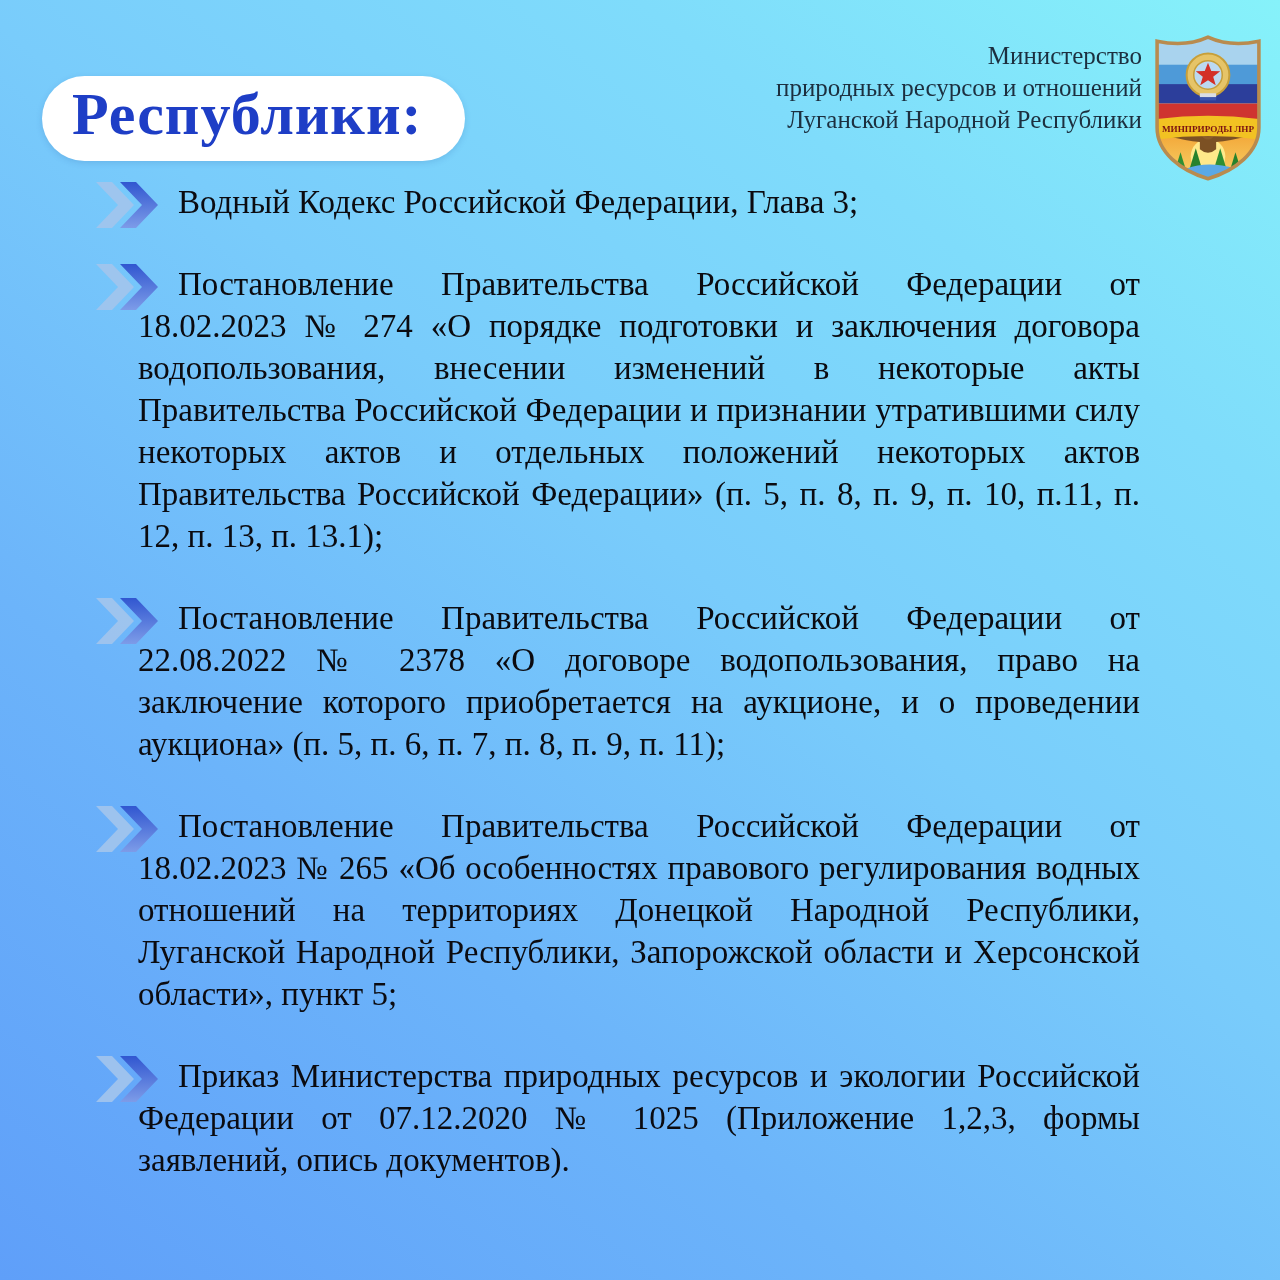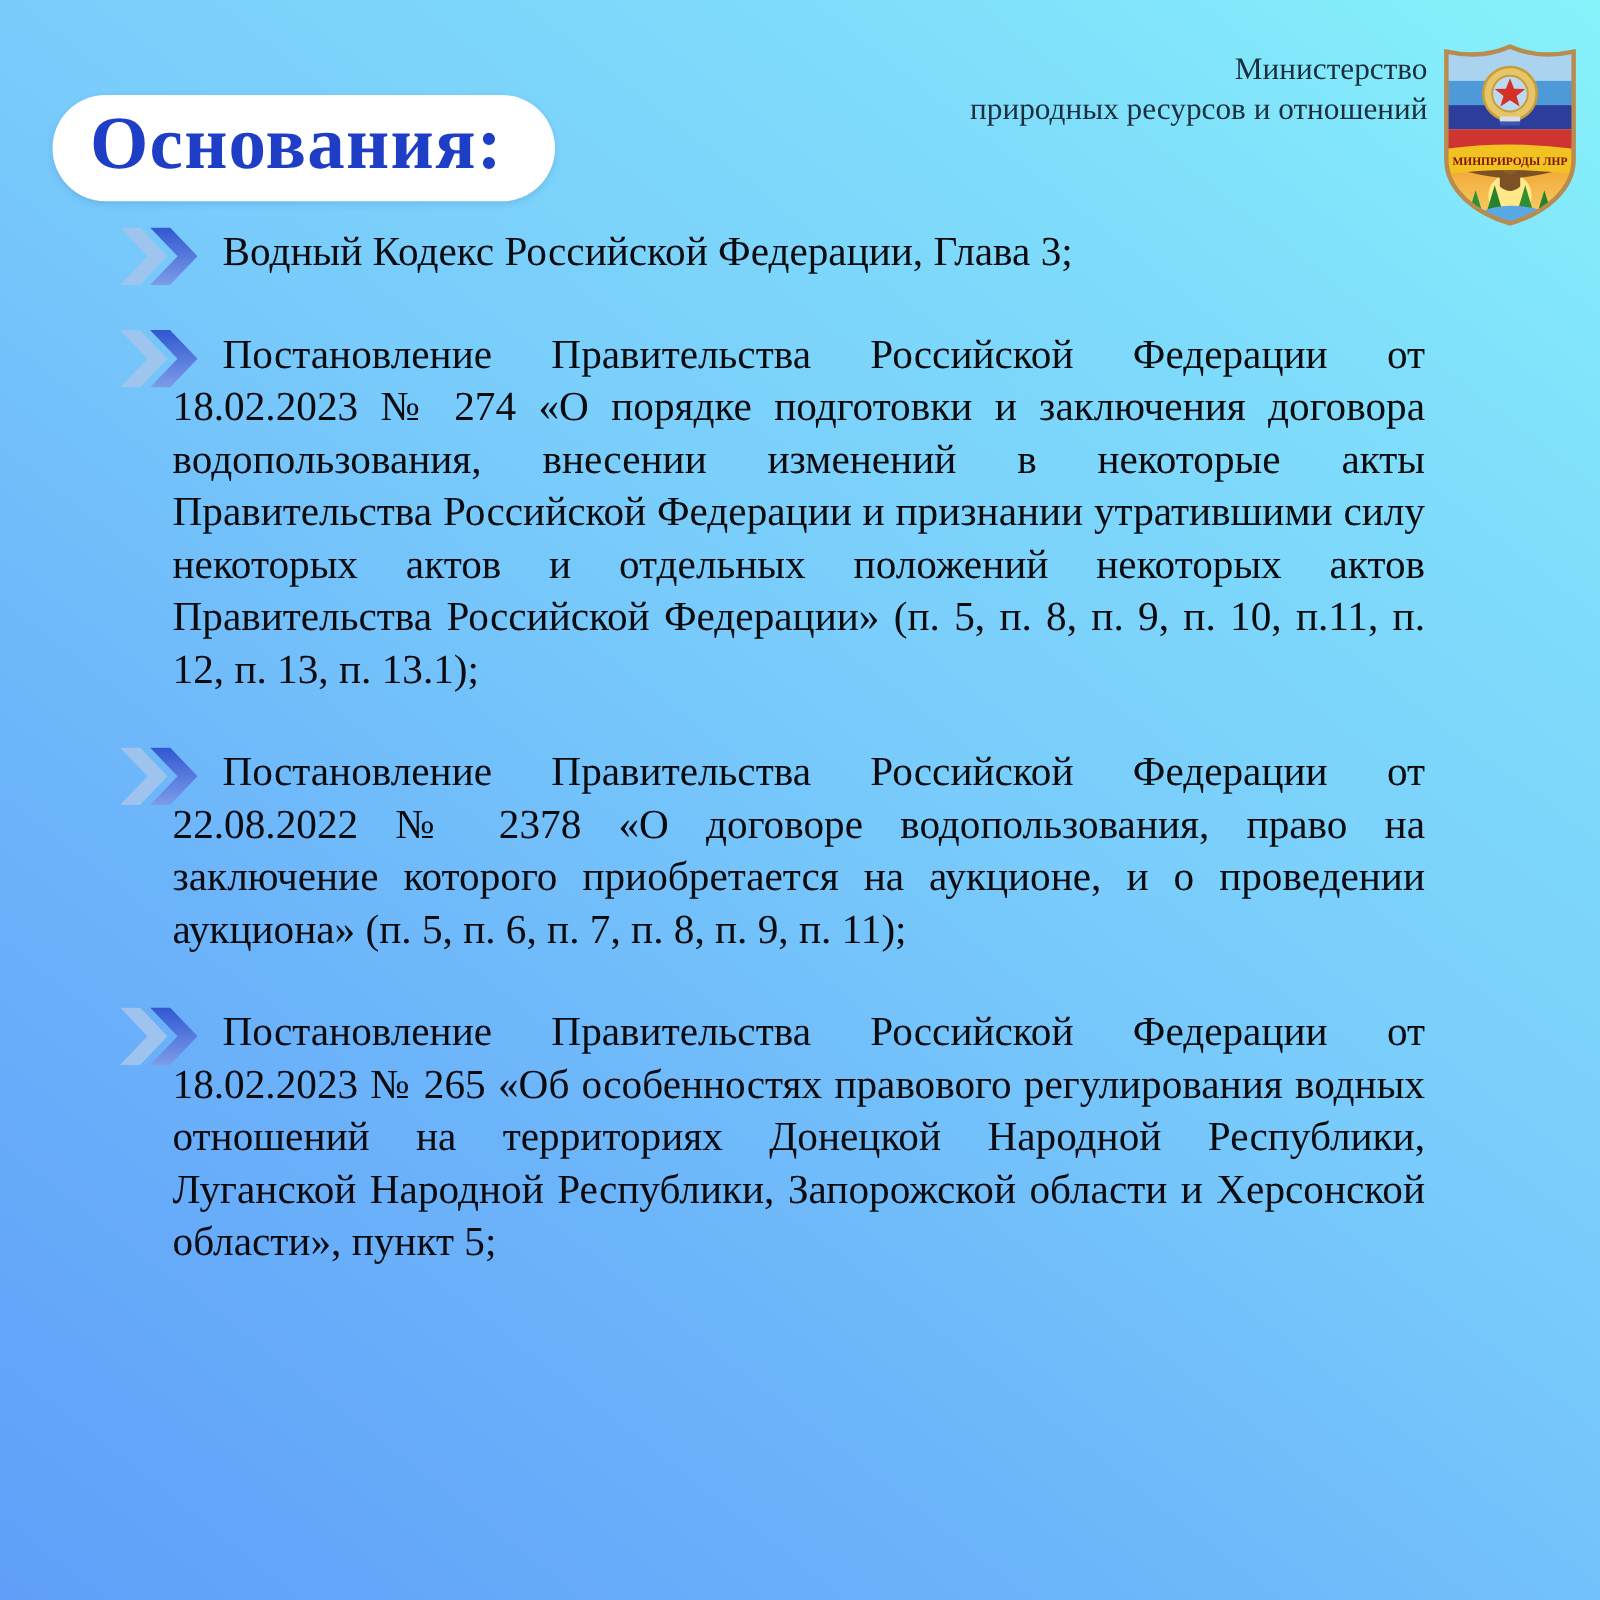--- a/index.html
+++ b/index.html
@@ -61,27 +61,28 @@
     <g id="chevShape">
       <path d="M2,0 L18,0 L40,23 L18,46 L2,46 L24,23 Z" fill="#a2c4ed" opacity="0.92"></path>
       <path d="M26,0 L42,0 L64,23 L42,46 L26,46 L48,23 Z" fill="url(#chevGrad)"></path>
     </g>
   </defs>
 </svg>
 
 <div class="canvas">
 
   <div class="title-pill">
-    <span>Основания:</span>
+    <span>Республики:</span>
   </div>
 
   <div class="header">
     <div class="ministry-name">
       <div>Министерство</div>
       <div>природных ресурсов и отношений</div>
+      <div>Луганской Народной Республики</div>
     </div>
     <div class="logo">
       <svg viewBox="0 0 110 145">
         <defs>
           <clipPath id="shieldClip">
             <path d="M55,3 C42,9 24,11 5,7 L5,92 C5,116 28,134 55,142 C82,134 105,116 105,92 L105,7 C86,11 68,9 55,3 Z"></path>
           </clipPath>
           <linearGradient id="fieldGrad" x1="0" y1="0" x2="0" y2="1">
             <stop offset="0" stop-color="#f3a93b"></stop>
             <stop offset="1" stop-color="#f8d76d"></stop>
@@ -160,15 +161,23 @@
 
     <div class="item">
       <span class="chev">
         <svg viewBox="0 0 64 46">
             <use href="#chevShape"></use>
           </svg>
       </span>
       <span>Постановление Правительства Российской Федерации от 18.02.2023 № 265 «Об особенностях правового регулирования водных отношений на территориях Донецкой Народной Республики, Луганской Народной Республики, Запорожской области и Херсонской области», пункт 5;</span>
     </div>
 
+    <div class="item">
+      <span class="chev">
+        <svg viewBox="0 0 64 46">
+            <use href="#chevShape"></use>
+          </svg>
+      </span>
+      <span>Приказ Министерства природных ресурсов и экологии Российской Федерации от 07.12.2020 № 1025 (Приложение 1,2,3, формы заявлений, опись документов).</span>
+    </div>
 
   </div>
 </div>
 
 </body></html>

